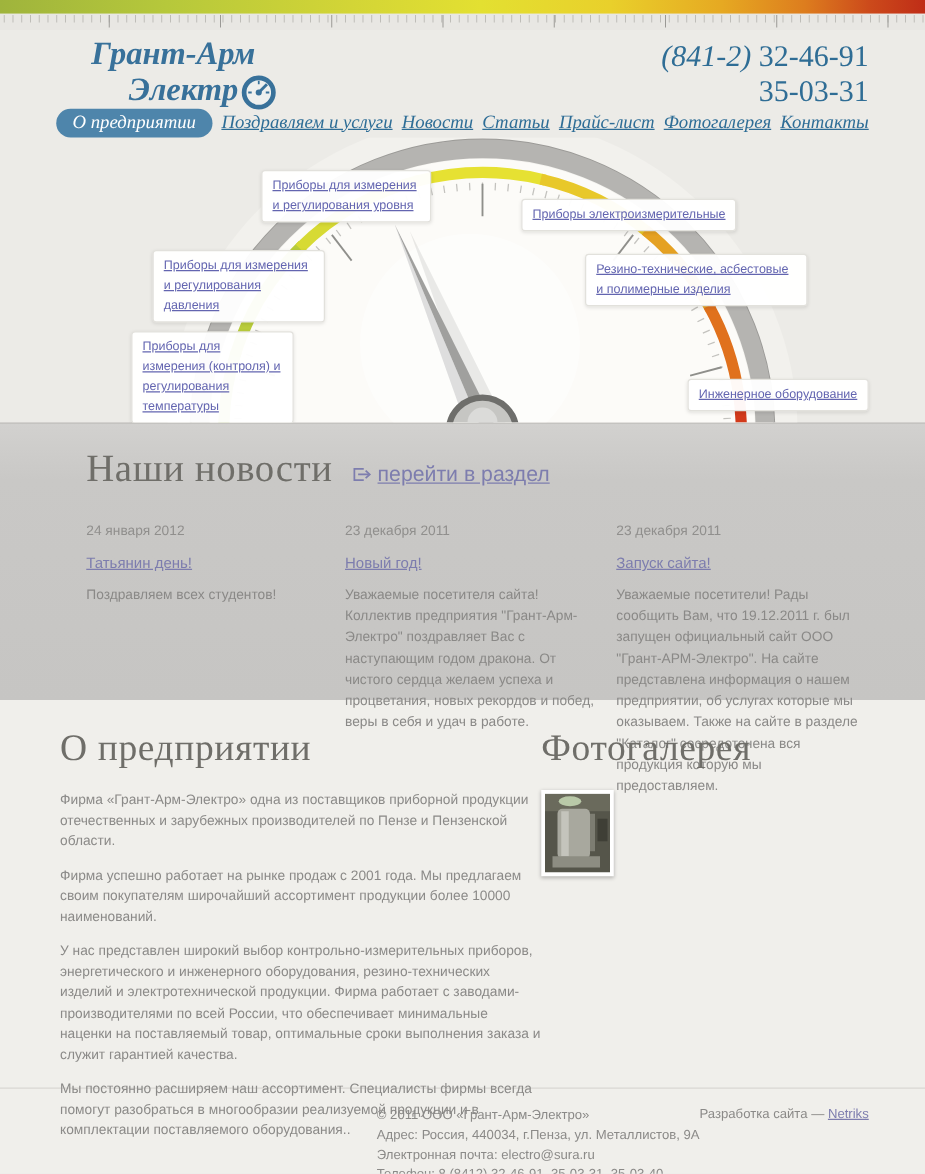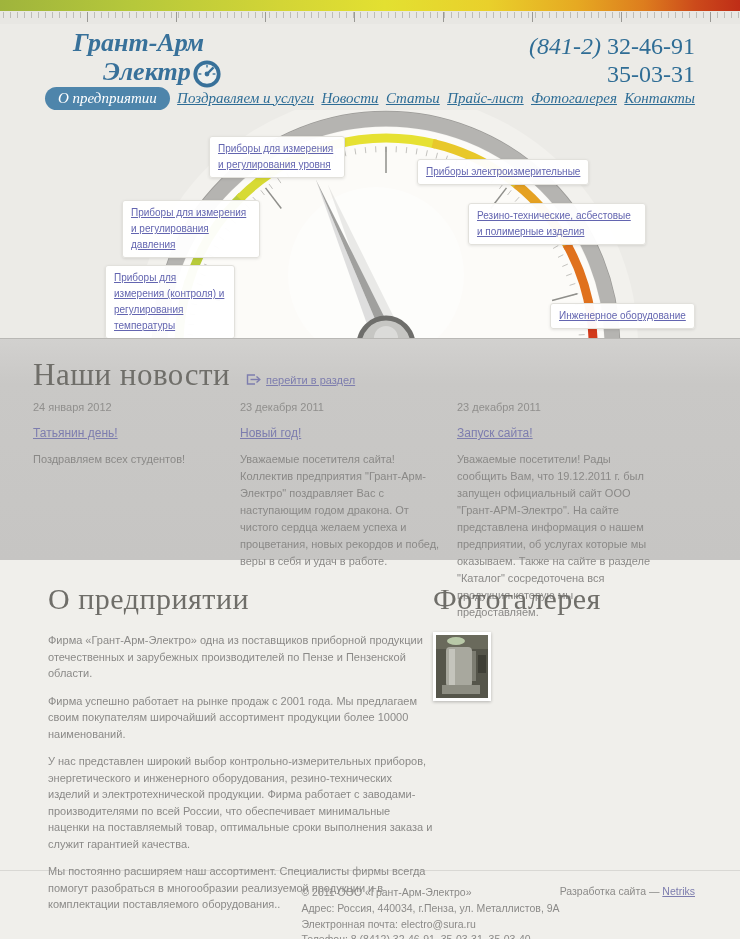--- a/index.html
+++ b/index.html
@@ -26,25 +26,25 @@
   .nav-link{font-family:"Liberation Serif",serif;font-style:italic;font-size:15px;color:#2e6d96;text-decoration:underline;white-space:nowrap;cursor:pointer;}
   .nav-pill{font-family:"Liberation Serif",serif;font-style:italic;font-size:15px;color:#fff;background:#4e85ab;border-radius:12px;padding:3px 13px;text-decoration:none;white-space:nowrap;cursor:pointer;}
 
   
   .gauge-section{position:relative;width:740px;height:228px;overflow:hidden;padding-left:16px;}
   .glabel{position:absolute;display:block;background:rgba(255,255,255,.96);border:1px solid #e2e1dc;border-radius:3px;
     box-shadow:0 1px 3px rgba(0,0,0,.10);padding:4px 8px;font-size:10px;line-height:1.6;color:#6365b0;text-decoration:underline;cursor:pointer;}
   .glabel.nowrap{white-space:nowrap;}
 
   
-  .news{height:222px;background:linear-gradient(180deg,#d2d1cf 0,#c9c8c6 45px,#c6c5c3 100%);border-top:1px solid #b9b8b5;box-sizing:border-box;padding:18px 45px 0 33px;}
+  .news{height:222px;background:linear-gradient(180deg,#d2d1cf 0,#c9c8c6 45px,#c6c5c3 100%);border-top:1px solid #b9b8b5;box-sizing:border-box;padding:18px 45px 0 69px;}
   .news-head{display:flex;align-items:baseline;gap:16px;}
   h2.sec{font-family:"Liberation Serif",serif;font-weight:normal;font-size:31px;color:#6f6e69;margin:0;letter-spacing:.5px;}
-  .goto{display:inline-flex;align-items:center;gap:5px;font-size:11px;color:#7d7dae;text-decoration:underline;cursor:pointer;}
-  .news-grid{display:grid;grid-template-columns:195px 205px 200px;column-gap:12px;margin-top:8px;}
+  .goto{display:inline-flex;align-items:center;gap:5px;font-size:17px;color:#7d7dae;text-decoration:underline;cursor:pointer;}
+  .news-grid{display:grid;grid-template-columns:195px 205px 200px;column-gap:12px;margin-top:26px;}
   .nd{font-size:11px;color:#908f8d;margin:0 0 10px 0;}
   .nt{display:inline-block;font-size:12px;color:#7d7dae;text-decoration:underline;margin:0 0 11px 0;cursor:pointer;}
   .nx{font-size:11px;color:#8a8987;line-height:1.55;margin:0;}
 
   
   .about{height:310px;background:#f0efeb;box-sizing:border-box;padding:22px 45px 0 48px;display:grid;grid-template-columns:385px 1fr;}
   .about h2.sec{font-size:30px;}
   .about p{font-size:11px;color:#8b8a88;line-height:1.5;margin:0 0 11px 0;}
   .about .first{margin-top:16px;}
   .gallery-col{padding-left:0px;}

